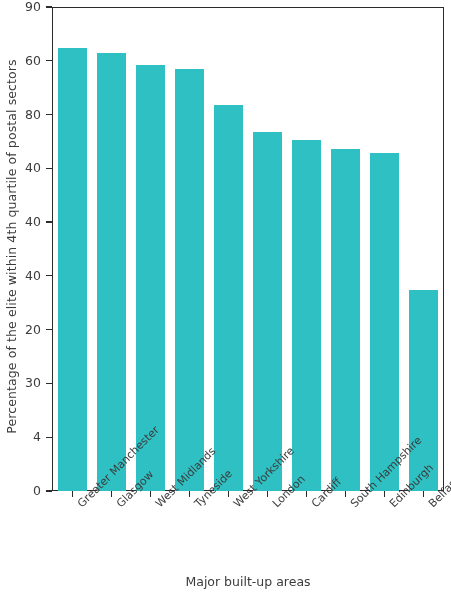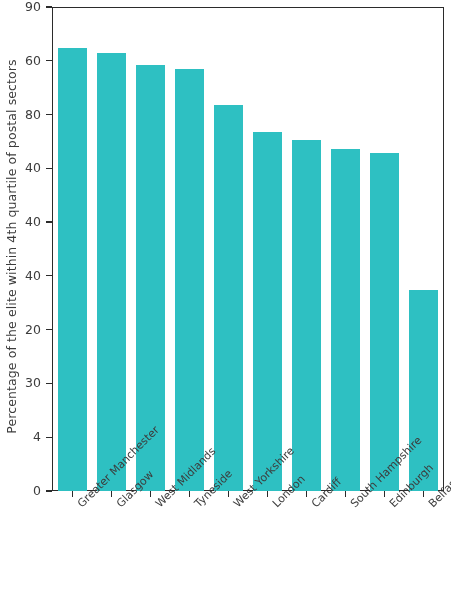--- a/index.html
+++ b/index.html
@@ -234,14 +234,15 @@
       <div class="xtick" style="left: 384.5px;">
         <div class="tmark"></div>
         <div class="xlab"><span>Edinburgh</span></div>
       </div>
       <div class="xtick" style="left: 423.5px;">
         <div class="tmark"></div>
         <div class="xlab"><span>Belfast</span></div>
       </div>
     </div>
 
+  <div id="xlabel">Major built-up areas</div>
 
 </div>
 
 </body></html>

